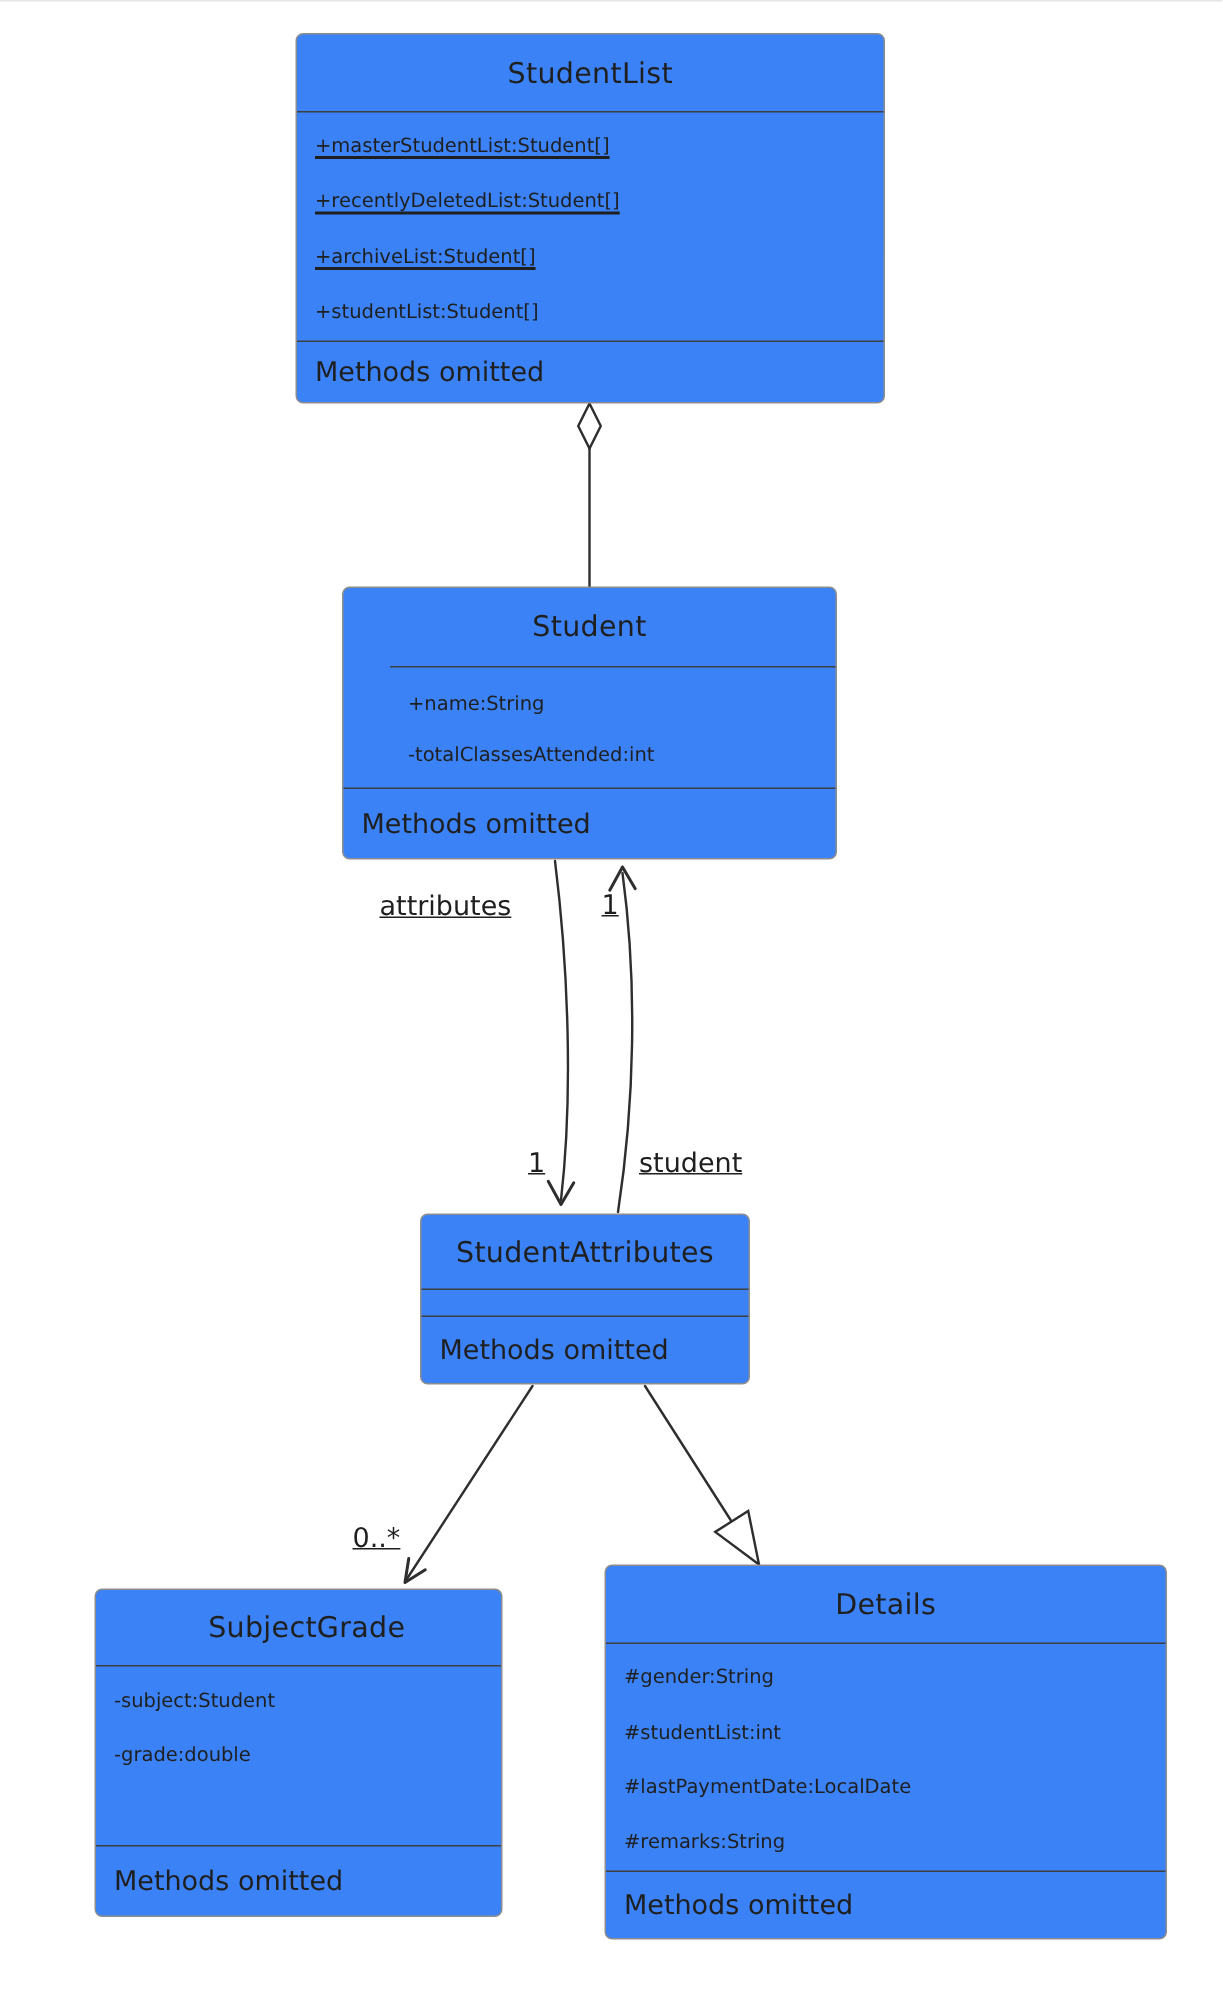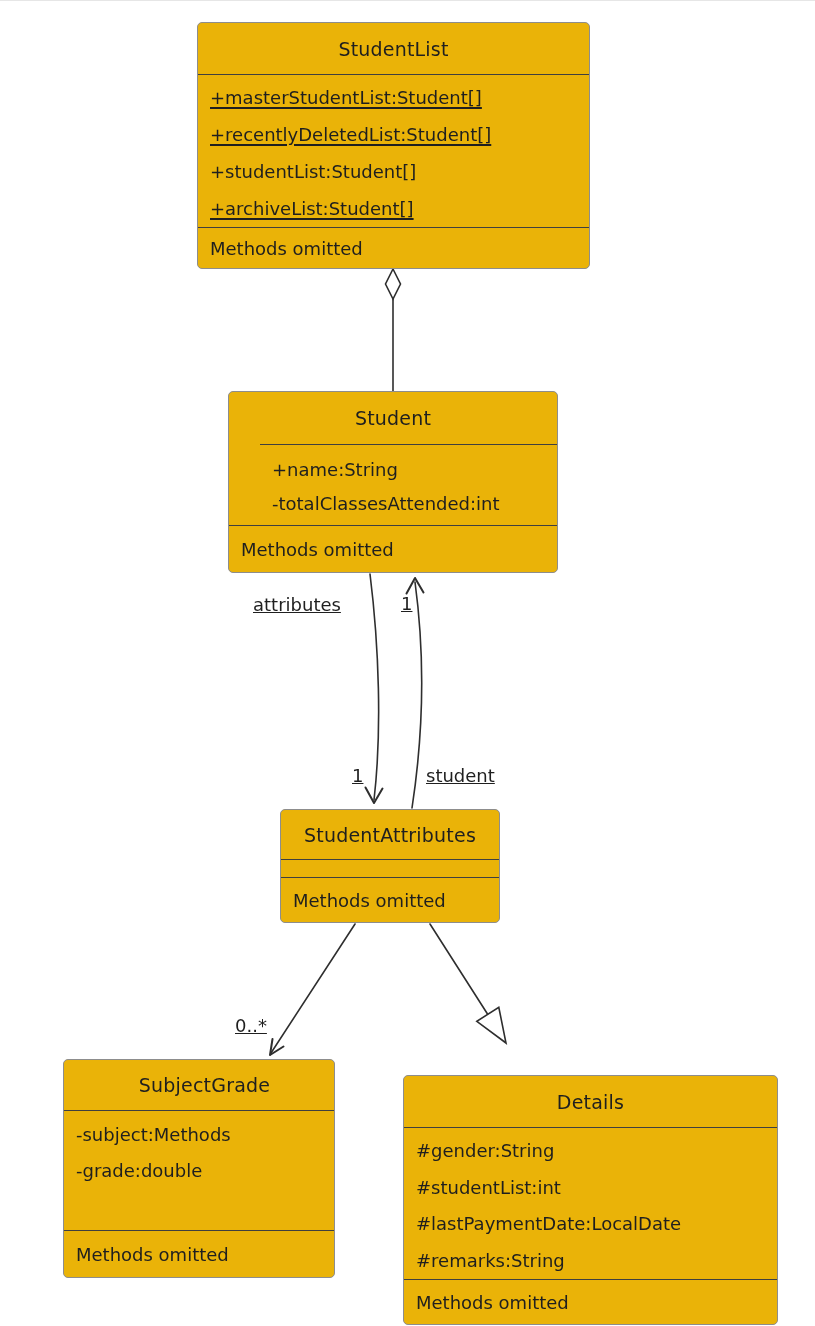--- a/index.html
+++ b/index.html
@@ -10,39 +10,39 @@
     background: #ffffff;
     border-top: 1px solid #e6e6e6;
     font-family: "DejaVu Sans", "Liberation Sans", sans-serif;
     color: #1f1f1f;
     overflow: hidden;
   }
   #edges { position: absolute; left: 0; top: 0; width: 815px; height: 1326px; }
   .uml-box {
     position: absolute;
     box-sizing: border-box;
-    background: #eab308;
+    background: #3b82f6;
     border: 1px solid #8d8d8d;
     border-radius: 5px;
     display: flex;
     flex-direction: column;
   }
   .uml-title {
     box-sizing: border-box;
     display: flex;
     align-items: center;
     justify-content: center;
     font-size: 19px;
     letter-spacing: 0.2px;
   }
   .uml-attrs {
     box-sizing: border-box;
     border-top: 1.5px solid #3f3f3f;
     padding: 4px 12px 0 12px;
-    font-size: 18px;
+    font-size: 13px;
   }
   .uml-methods {
     box-sizing: border-box;
     border-top: 1.5px solid #3f3f3f;
     display: flex;
     align-items: center;
     padding-left: 12px;
     font-size: 18px;
   }
   .attr-line { white-space: nowrap; }
@@ -65,21 +65,21 @@
   #box-studentattributes .uml-title   { height: 49px; }
   #box-studentattributes .uml-attrs   { height: 18px; padding: 0; }
   #box-studentattributes .uml-methods { flex: 1; }
 
   #box-subjectgrade { left: 63px; top: 1058px; width: 272px; height: 219px; }
   #box-subjectgrade .uml-title   { height: 50px; margin-left: 11px; }
   #box-subjectgrade .uml-attrs   { height: 120px; padding-top: 6px; }
   #box-subjectgrade .attr-line   { line-height: 36px; }
   #box-subjectgrade .uml-methods { flex: 1; }
 
-  #box-details { left: 403px; top: 1042px; width: 375px; height: 250px; margin-top: 32px; }
+  #box-details { left: 403px; top: 1042px; width: 375px; height: 250px; }
   #box-details .uml-title   { height: 51px; }
   #box-details .uml-attrs   { height: 152px; padding-top: 5px; }
   #box-details .attr-line   { line-height: 36.5px; }
   #box-details .uml-methods { flex: 1; }
 
   .edge-label {
     position: absolute;
     font-size: 18px;
     color: #1f1f1f;
     white-space: nowrap;
@@ -112,22 +112,22 @@
 
     <path d="M430,923 L487.5,1013"></path>
     <polygon points="506,1042 476.8,1020.3 498.8,1006.3" fill="#ffffff" stroke-width="1.6"></polygon>
   </svg>
 
   <div class="uml-box" id="box-studentlist">
     <div class="uml-title">StudentList</div>
     <div class="uml-attrs">
       <div class="attr-line u">+masterStudentList:Student[]</div>
       <div class="attr-line u">+recentlyDeletedList:Student[]</div>
+      <div class="attr-line u">+archiveList:Student[]</div>
       <div class="attr-line">+studentList:Student[]</div>
-      <div class="attr-line u">+archiveList:Student[]</div>
     </div>
     <div class="uml-methods">Methods omitted</div>
   </div>
 
   <div class="uml-box" id="box-student">
     <div class="uml-title">Student</div>
     <div class="uml-attrs">
       <div class="attr-line">+name:String</div>
       <div class="attr-line">-totalClassesAttended:int</div>
     </div>
@@ -136,21 +136,21 @@
 
   <div class="uml-box" id="box-studentattributes">
     <div class="uml-title">StudentAttributes</div>
     <div class="uml-attrs"></div>
     <div class="uml-methods">Methods omitted</div>
   </div>
 
   <div class="uml-box" id="box-subjectgrade">
     <div class="uml-title">SubjectGrade</div>
     <div class="uml-attrs">
-      <div class="attr-line">-subject:Methods</div>
+      <div class="attr-line">-subject:Student</div>
       <div class="attr-line">-grade:double</div>
     </div>
     <div class="uml-methods">Methods omitted</div>
   </div>
 
   <div class="uml-box" id="box-details">
     <div class="uml-title">Details</div>
     <div class="uml-attrs">
       <div class="attr-line">#gender:String</div>
       <div class="attr-line">#studentList:int</div>

